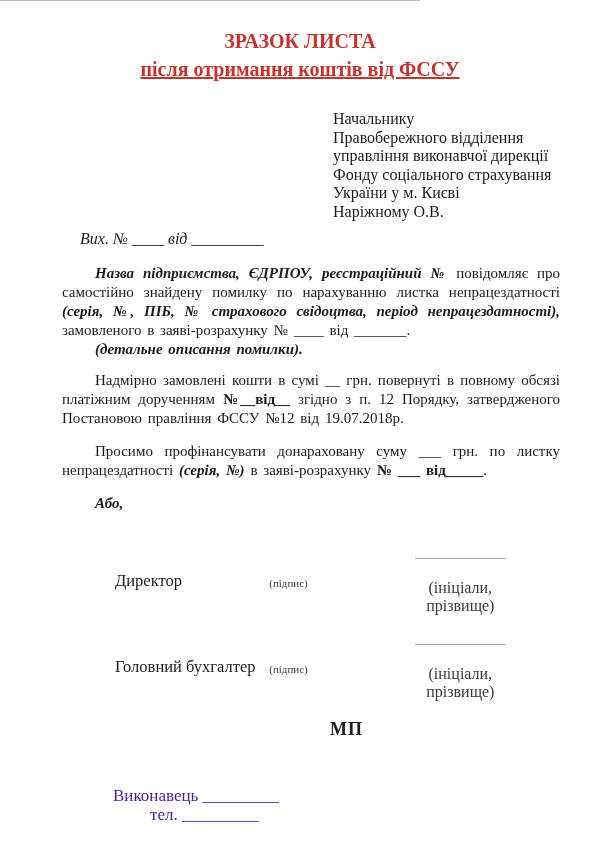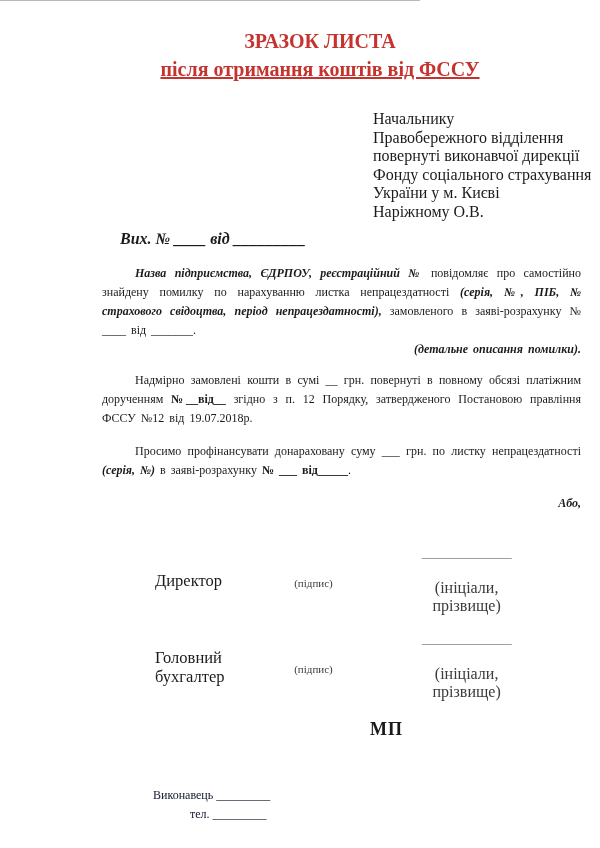--- a/index.html
+++ b/index.html
@@ -3,66 +3,66 @@
 <meta charset="utf-8">
 <style>
   * { box-sizing: border-box; margin: 0; padding: 0; }
   html, body { width: 600px; height: 848px; }
   body {
     background: #ffffff;
     font-family: "Liberation Serif", "DejaVu Serif", serif;
     color: #1b1b1b;
     overflow: hidden;
   }
-  .page { position: relative; width: 600px; height: 848px; padding-left: 40px; }
+  .page { position: relative; width: 600px; height: 848px; }
   .scan-edge { position: absolute; top: 0; left: 0; width: 420px; height: 1px; background: #b9b9b9; }
 
   .title { padding-top: 27px; text-align: center; color: #c4332e; font-weight: bold; font-size: 20px; line-height: 28px; }
   .title .u { text-decoration: underline; }
 
   .addressee { margin: 27px 0 8px 333px; font-size: 16px; line-height: 18.6px; }
 
-  .ref { margin: 6px 30px 0 80px; font-size: 16px; font-weight: bold; font-style: italic; }
+  .ref { margin: 6px 30px 0 80px; font-size: 16px; font-weight: normal; font-style: italic; }
 
-  .body { margin: 0 19px 0 62px; font-size: 12px; line-height: 19px; text-align: justify; word-spacing: 2px; }
+  .body { margin: 0 40px 0 62px; font-size: 15px; line-height: 19px; text-align: justify; word-spacing: 2px; }
   .indent { text-indent: 33px; }
   .bi { font-weight: bold; font-style: italic; }
   .b { font-weight: bold; }
   .mt16 { margin-top: 16px; }
   .mt12 { margin-top: 12px; }
   .mt14 { margin-top: 14px; }
-  .note { text-align: right; }
+  .note { text-align: left; }
 
   .signatures { margin: 34px 75px 0 115px; }
   .sig-row { display: flex; align-items: center; margin-bottom: 18px; }
   .role { width: 155px; font-size: 16.5px; line-height: 19px; }
   .sig-hint { width: 127px; font-size: 11px; color: #3a3a3a; padding-top: 4px; }
   .namecol { margin-left: auto; width: 130px; text-align: center; }
   .sig-line { display: block; font-size: 10px; line-height: 13px; color: #4a4a4a; white-space: nowrap; overflow: hidden; }
   .name-hint { display: block; font-size: 16px; color: #3a3a3a; margin-top: 19px; }
   .stamp { font-weight: bold; font-size: 18px; margin: 8px 0 0 215px; letter-spacing: 1px; }
 
-  .executor { margin: 46px 0 0 113px; font-size: 12px; color: #0f172a; line-height: 19px; }
+  .executor { margin: 46px 0 0 113px; font-size: 17px; color: #4c1d95; line-height: 19px; }
   .executor .tel-line { margin-left: 37px; }
 </style>
 </head>
 <body>
 
 <div class="page">
   <div class="scan-edge"></div>
 
   <header class="title">
     <div>ЗРАЗОК ЛИСТА</div>
     <div class="u">після отримання коштів від ФССУ</div>
   </header>
 
   <section class="addressee">
     <div>Начальнику</div>
     <div>Правобережного відділення</div>
-    <div>повернуті виконавчої дирекції</div>
+    <div>управління виконавчої дирекції</div>
     <div>Фонду соціального страхування</div>
     <div>України у м. Києві</div>
     <div>Наріжному О.В.</div>
   </section>
 
   <div class="ref">Вих. № ____ від _________</div>
 
   <p class="body indent mt16"><span class="bi">Назва підприємства, ЄДРПОУ, реєстраційний №</span><span> повідомляє про самостійно знайдену помилку по нарахуванню листка непрацездатності </span><span class="bi">(серія, №, ПІБ, № страхового свідоцтва, період непрацездатності),</span><span> замовленого в заяві-розрахунку № ____ від _______.</span></p>
 
   <p class="body indent note bi">(детальне описання помилки).</p>

